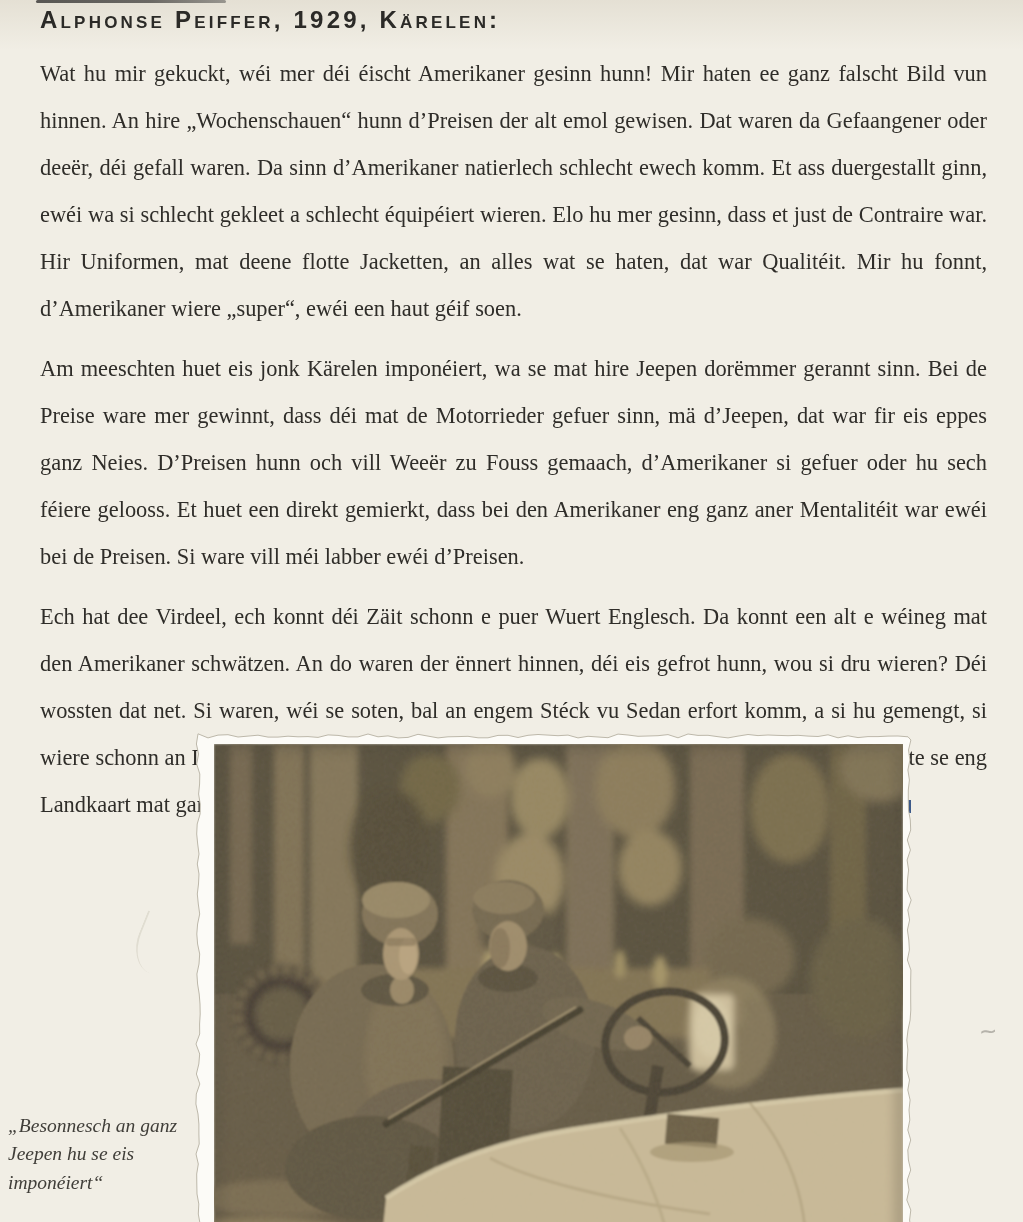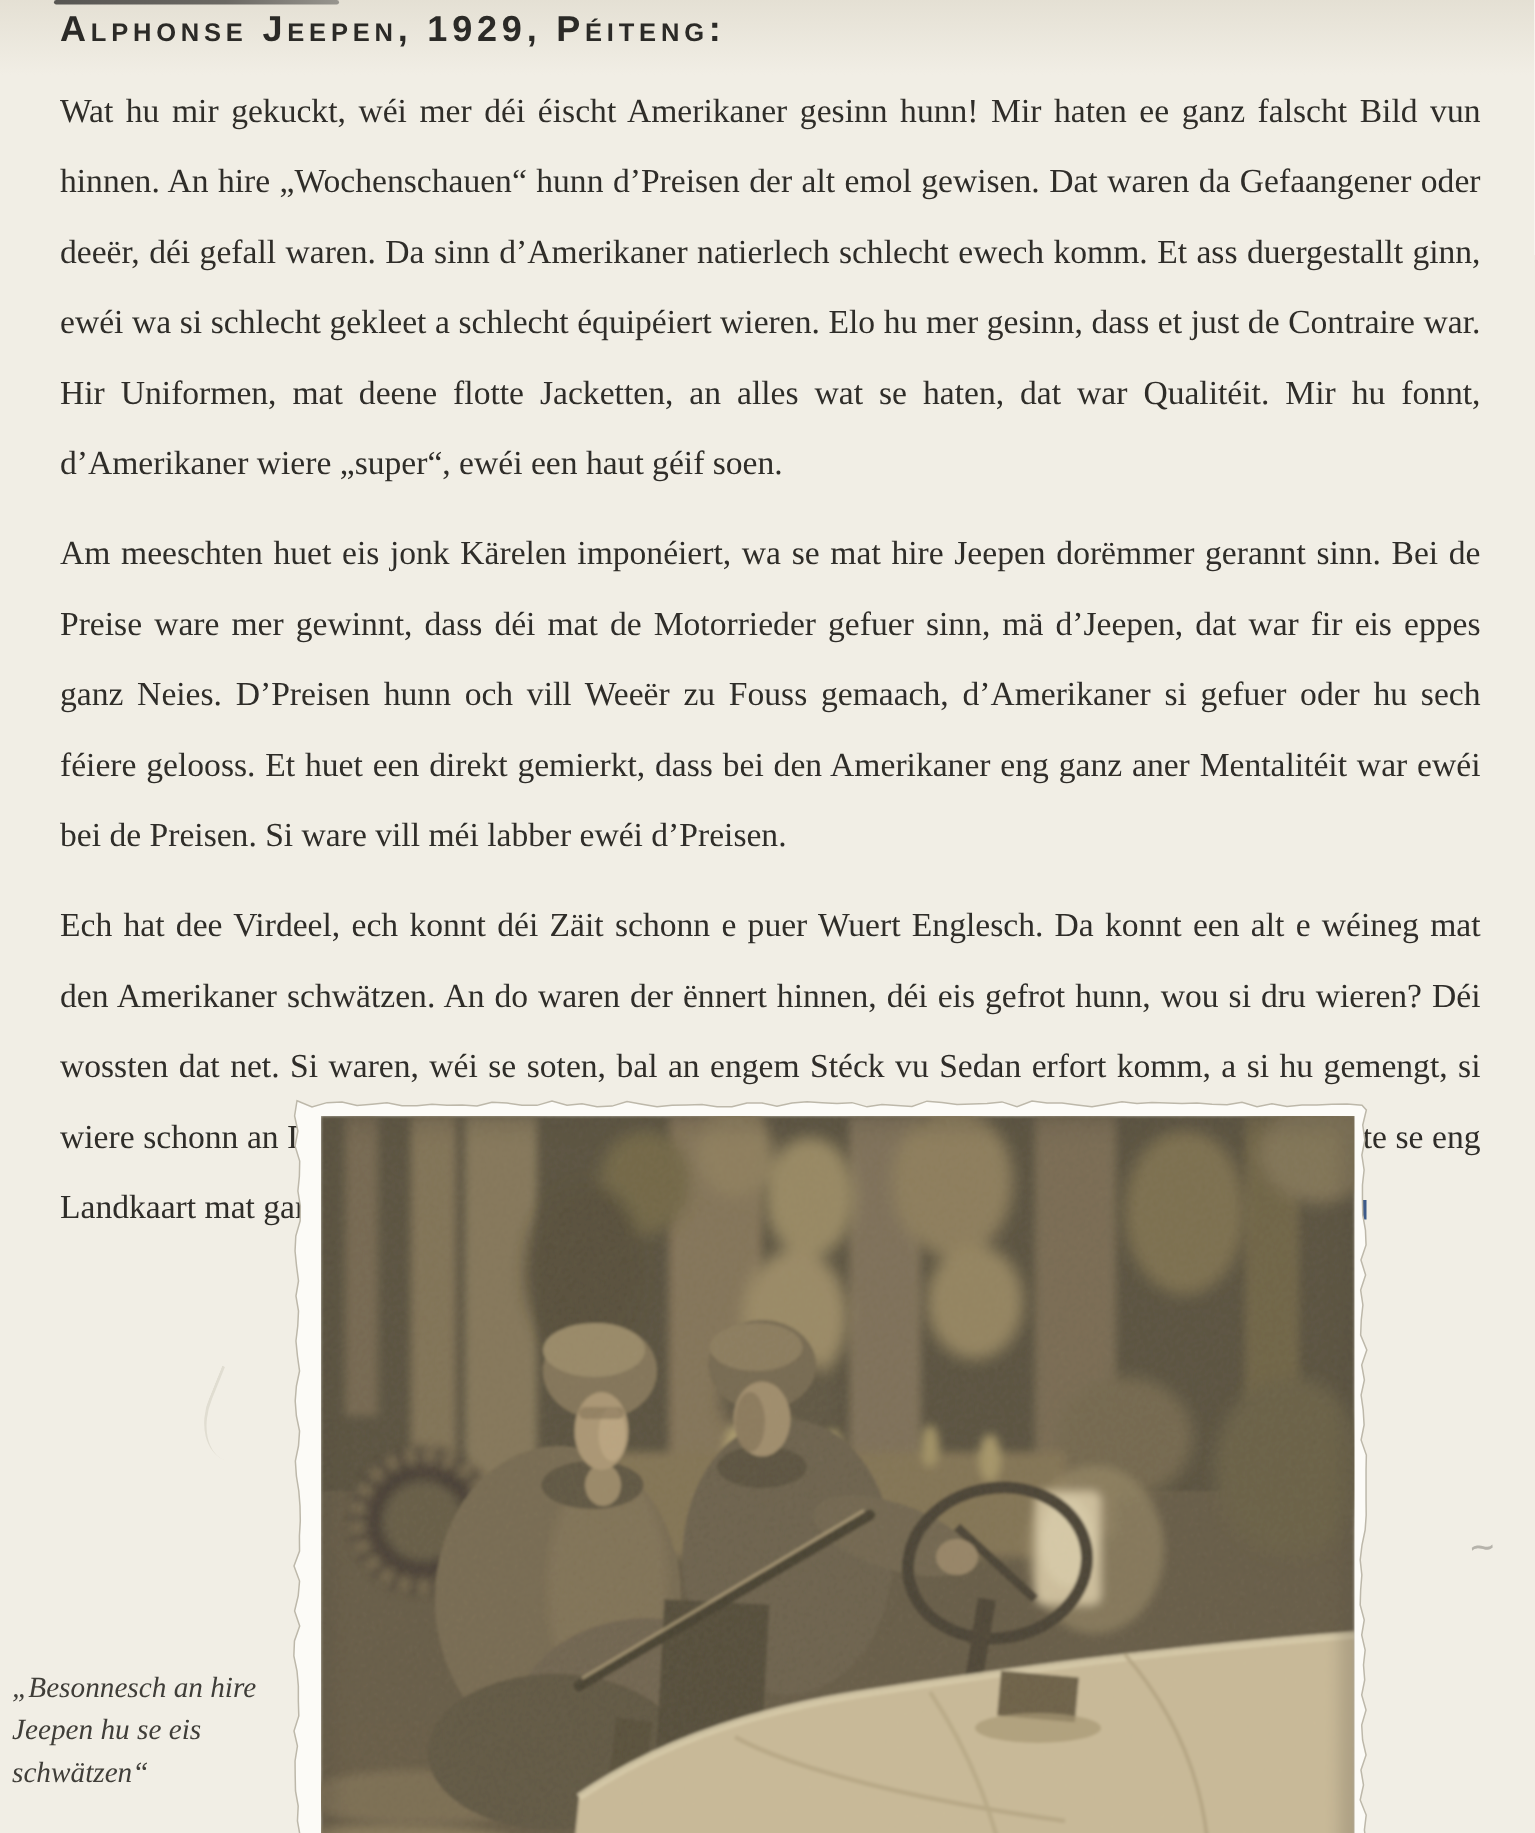--- a/index.html
+++ b/index.html
@@ -30,29 +30,29 @@
   .scan-crease{position:absolute;left:136px;top:915px;width:34px;height:58px;
     border-left:2px solid #ddd9cd;border-bottom-left-radius:70% 60%;transform:rotate(22deg);opacity:.8;}
 </style>
 </head>
 <body>
 
 <div class="page">
 
   <div class="scan-line-top"></div>
 
-  <h1 class="heading">Alphonse Jeepen, 1929, Péiteng:</h1>
+  <h1 class="heading">Alphonse Peiffer, 1929, Kärelen:</h1>
 
   <div class="article">
     <p>Wat hu mir gekuckt, wéi mer déi éischt Amerikaner gesinn hunn! Mir haten ee ganz falscht Bild vun hinnen. An hire „Wochenschauen“ hunn d’Preisen der alt emol gewisen. Dat waren da Gefaangener oder deeër, déi gefall waren. Da sinn d’Amerikaner natierlech schlecht ewech komm. Et ass duergestallt ginn, ewéi wa si schlecht gekleet a schlecht équipéiert wieren. Elo hu mer gesinn, dass et just de Contraire war. Hir Uniformen, mat deene flotte Jacketten, an alles wat se haten, dat war Qualitéit. Mir hu fonnt, d’Amerikaner wiere „super“, ewéi een haut géif soen.</p>
     <p>Am meeschten huet eis jonk Kärelen imponéiert, wa se mat hire Jeepen dorëmmer gerannt sinn. Bei de Preise ware mer gewinnt, dass déi mat de Motorrieder gefuer sinn, mä d’Jeepen, dat war fir eis eppes ganz Neies. D’Preisen hunn och vill Weeër zu Fouss gemaach, d’Amerikaner si gefuer oder hu sech féiere gelooss. Et huet een direkt gemierkt, dass bei den Amerikaner eng ganz aner Mentalitéit war ewéi bei de Preisen. Si ware vill méi labber ewéi d’Preisen.</p>
     <p><span>Ech hat dee Virdeel, ech konnt déi Zäit schonn e puer Wuert Englesch. Da konnt een alt e wéineg mat den Amerikaner schwätzen. An do waren der ënnert hinnen, déi eis gefrot hunn, wou si dru wieren? Déi wossten dat net. Si waren, wéi se soten, bal an engem Stéck vu Sedan erfort komm, a si hu gemengt, si wiere schonn an Däitschland. An dann hu se esou ee Fichee aus der Täsch gezunn, an do drop hate se eng Landkaart mat ganz Frankräich an Däitschland drop. Awer Lëtzebuerg huet een net drop fonnt.</span><span class="endmark" style="background: rgb(61, 90, 137);"></span></p>
   </div>
 
-  <div class="photo-caption">„Besonnesch an hire Jeepen hu se eis schwätzen“</div>
+  <div class="photo-caption">„Besonnesch an ganz Jeepen hu se eis imponéiert“</div>
 
   <div class="photo-wrap">
     <svg width="728" height="494" viewBox="0 0 728 494" role="img" aria-label="Zwee amerikanesch Zaldote mat Helm an engem Jeep am Bësch">
       <defs>
         <clipPath id="innerClip">
             <rect x="24" y="16" width="689" height="510"></rect>
           </clipPath>
         <filter id="soft">
             <feGaussianBlur stdDeviation="1.1"></feGaussianBlur>
           </filter>

